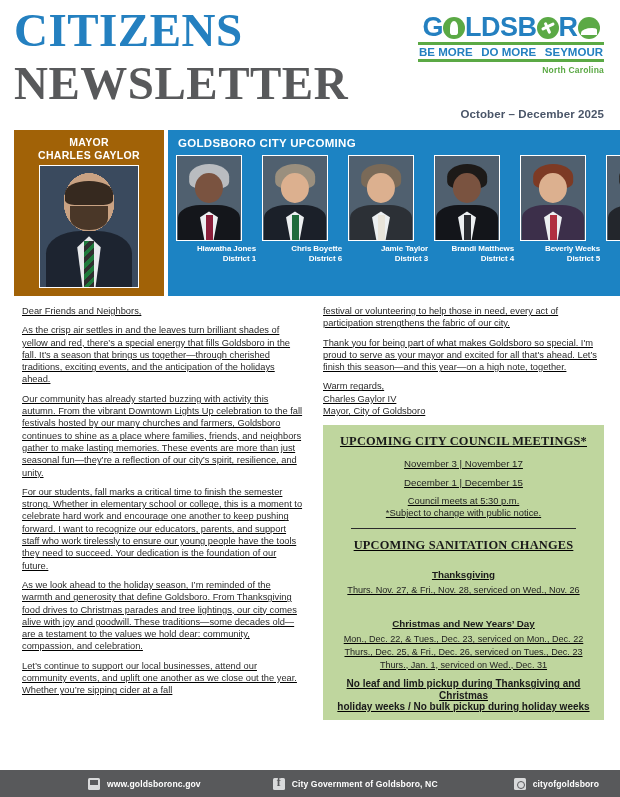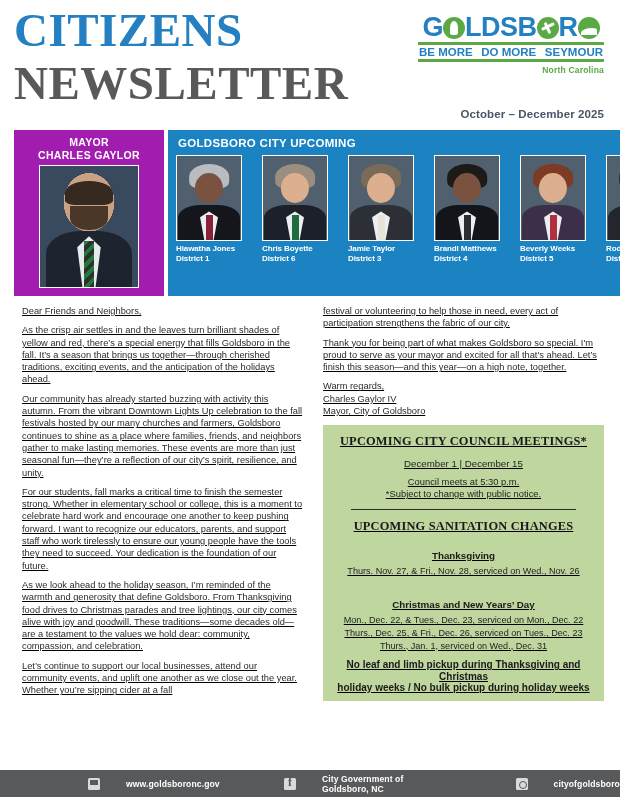--- a/index.html
+++ b/index.html
@@ -70,21 +70,21 @@
   }
   .issue-date {
     position:absolute; right:16px; top:108px;
     font-size:11.5px; font-weight:bold; color:#4A5568;
     letter-spacing:0.1px;
   }
 
   
   .band { display:flex; gap:4px; margin:0 14px; }
   .mayor-box {
-    width:150px; background:#a21caf; padding:6px 6px 8px 6px;
+    width:150px; background:#a16207; padding:6px 6px 8px 6px;
     text-align:center; flex:0 0 auto;
   }
   .mayor-title {
     color:#fff; font-weight:bold; font-size:10.5px; line-height:12.5px;
     letter-spacing:0.3px; margin-bottom:4px;
   }
   .mayor-photo {
     width:100px; height:123px; margin:0 auto; border:1px solid #fff;
     background:
       radial-gradient(ellipse 26px 30px at 50% 30%, #c9a283 0 97%, transparent 98%),
@@ -113,21 +113,21 @@
   }
 
   .council-box {
     flex:1; background:#1C83C3; padding:7px 8px 9px 8px;
   }
   .council-title {
     color:#fff; font-weight:bold; font-size:11.5px; letter-spacing:0.3px;
     margin-bottom:6px; padding-left:2px;
   }
   .council-grid { display:flex; gap:6px; justify-content:space-between; }
-  .member { width:80px; text-align:left; }
+  .member { width:80px; text-align:right; }
   .member-photo {
     width:66px; height:86px; border:1px solid #fff; position:relative;
     overflow:hidden; background:linear-gradient(#50606f 0 0);
   }
   .member-photo .face {
     position:absolute; left:50%; top:20%; transform:translateX(-50%);
     width:44%; height:36%; border-radius:50%;
   }
   .member-photo .hair {
     position:absolute; left:50%; top:9%; transform:translateX(-50%);
@@ -190,21 +190,21 @@
     line-height:11.4px; margin-top:7px;
   }
   .gp-gap { height:6px; }
 
   
   .footer {
     position:absolute; left:0; bottom:0; width:620px; height:27px;
     background:#58595B; display:flex; align-items:center;
     padding-left:88px; gap:0;
   }
-  .f-item { display:flex; align-items:center; color:#fff;gap:19px; }
+  .f-item { display:flex; align-items:center; color:#fff; }
   .f-item .lbl {
     font-size:8.6px; font-weight:bold; letter-spacing:0.1px; color:#ffffff;
     margin-left:7px;
   }
   .f-gap1 { width:72px; }
   .f-gap2 { width:76px; }
   .ico {
     width:12px; height:12px; display:inline-block; position:relative;
     background:#d9dadb; border-radius:1.5px; flex:0 0 auto;
   }
@@ -381,20 +381,21 @@
       <div class="signoff">
           <div>Warm regards,</div>
           <div>Charles Gaylor IV</div>
           <div>Mayor, City of Goldsboro</div>
         </div>
 
       <div class="green-panel">
 
         <div class="gp-heading">UPCOMING CITY COUNCIL MEETINGS*</div>
         <div>
+            <div class="gp-line">November 3 | November 17</div>
             <div class="gp-line">December 1 | December 15</div>
           </div>
         <div class="gp-note">
           <div>Council meets at 5:30 p.m.</div>
           <div>*Subject to change with public notice.</div>
         </div>
 
         <div class="gp-divider"></div>
 
         <div class="gp-heading">UPCOMING SANITATION CHANGES</div>

